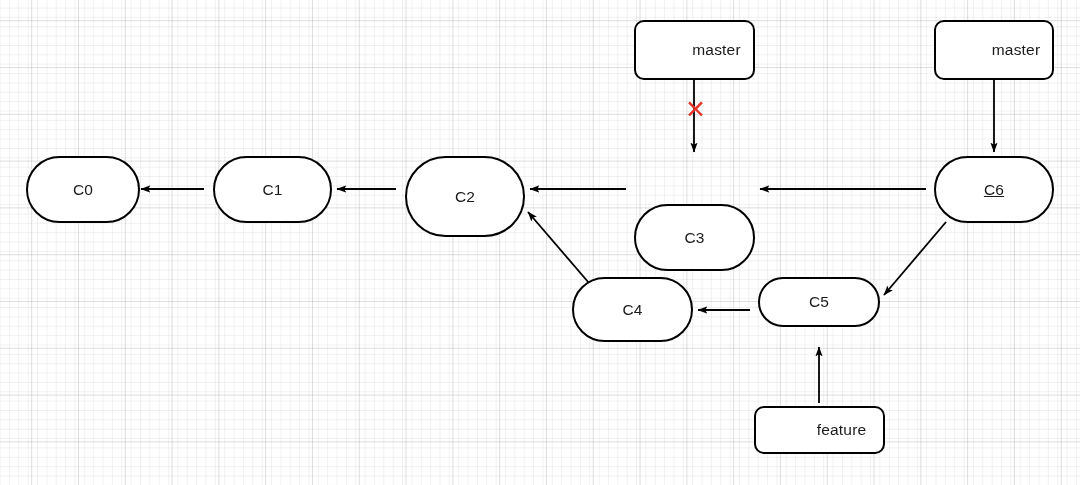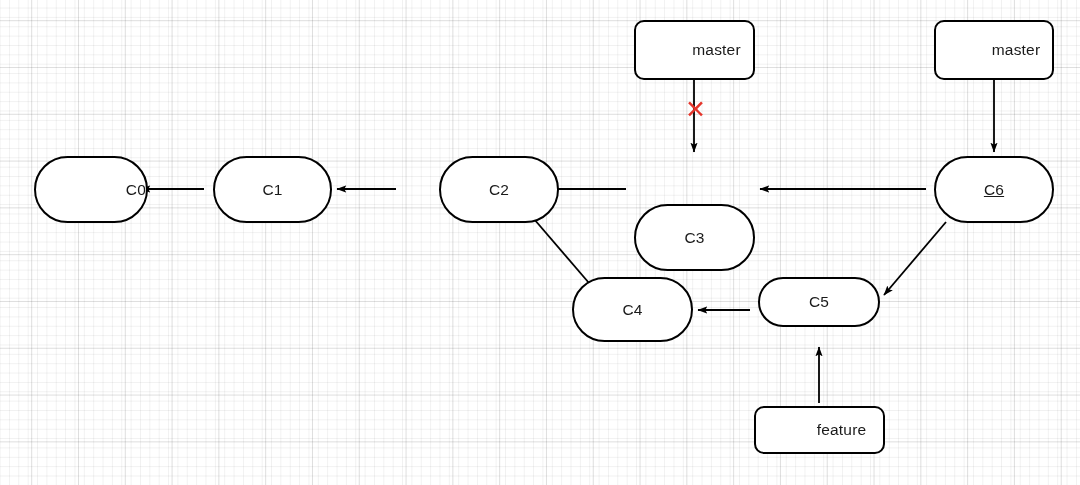--- a/index.html
+++ b/index.html
@@ -89,27 +89,27 @@
         <polyline points="589,283 528,212"></polyline>
         <polyline points="750,310 698,310"></polyline>
         <polyline points="946,222 884,295"></polyline>
         <polyline points="694,80 694,152"></polyline>
         <polyline points="994,80 994,152"></polyline>
         <polyline points="819,403 819,347"></polyline>
       </g>
   </svg>
 
   <div id="node-layer">
-      <div class="node commit" style="left: 34px; top: 156px; width: 114px; height: 67px; justify-content: flex-end;">
+      <div class="node commit" style="left: 26px; top: 156px; width: 114px; height: 67px;">
         <span>C0</span>
       </div>
       <div class="node commit" style="left: 213px; top: 156px; width: 119px; height: 67px;">
         <span>C1</span>
       </div>
-      <div class="node commit" style="left: 405px; top: 156px; width: 120px; height: 67px; margin-left: 34px;">
+      <div class="node commit" style="left: 405px; top: 156px; width: 120px; height: 81px;">
         <span>C2</span>
       </div>
       <div class="node commit" style="left: 634px; top: 156px; width: 121px; height: 67px; margin-top: 48px;">
         <span>C3</span>
       </div>
       <div class="node commit" style="left: 934px; top: 156px; width: 120px; height: 67px; text-decoration: underline;">
         <span>C6</span>
       </div>
       <div class="node commit" style="left: 572px; top: 277px; width: 121px; height: 65px;">
         <span>C4</span>

